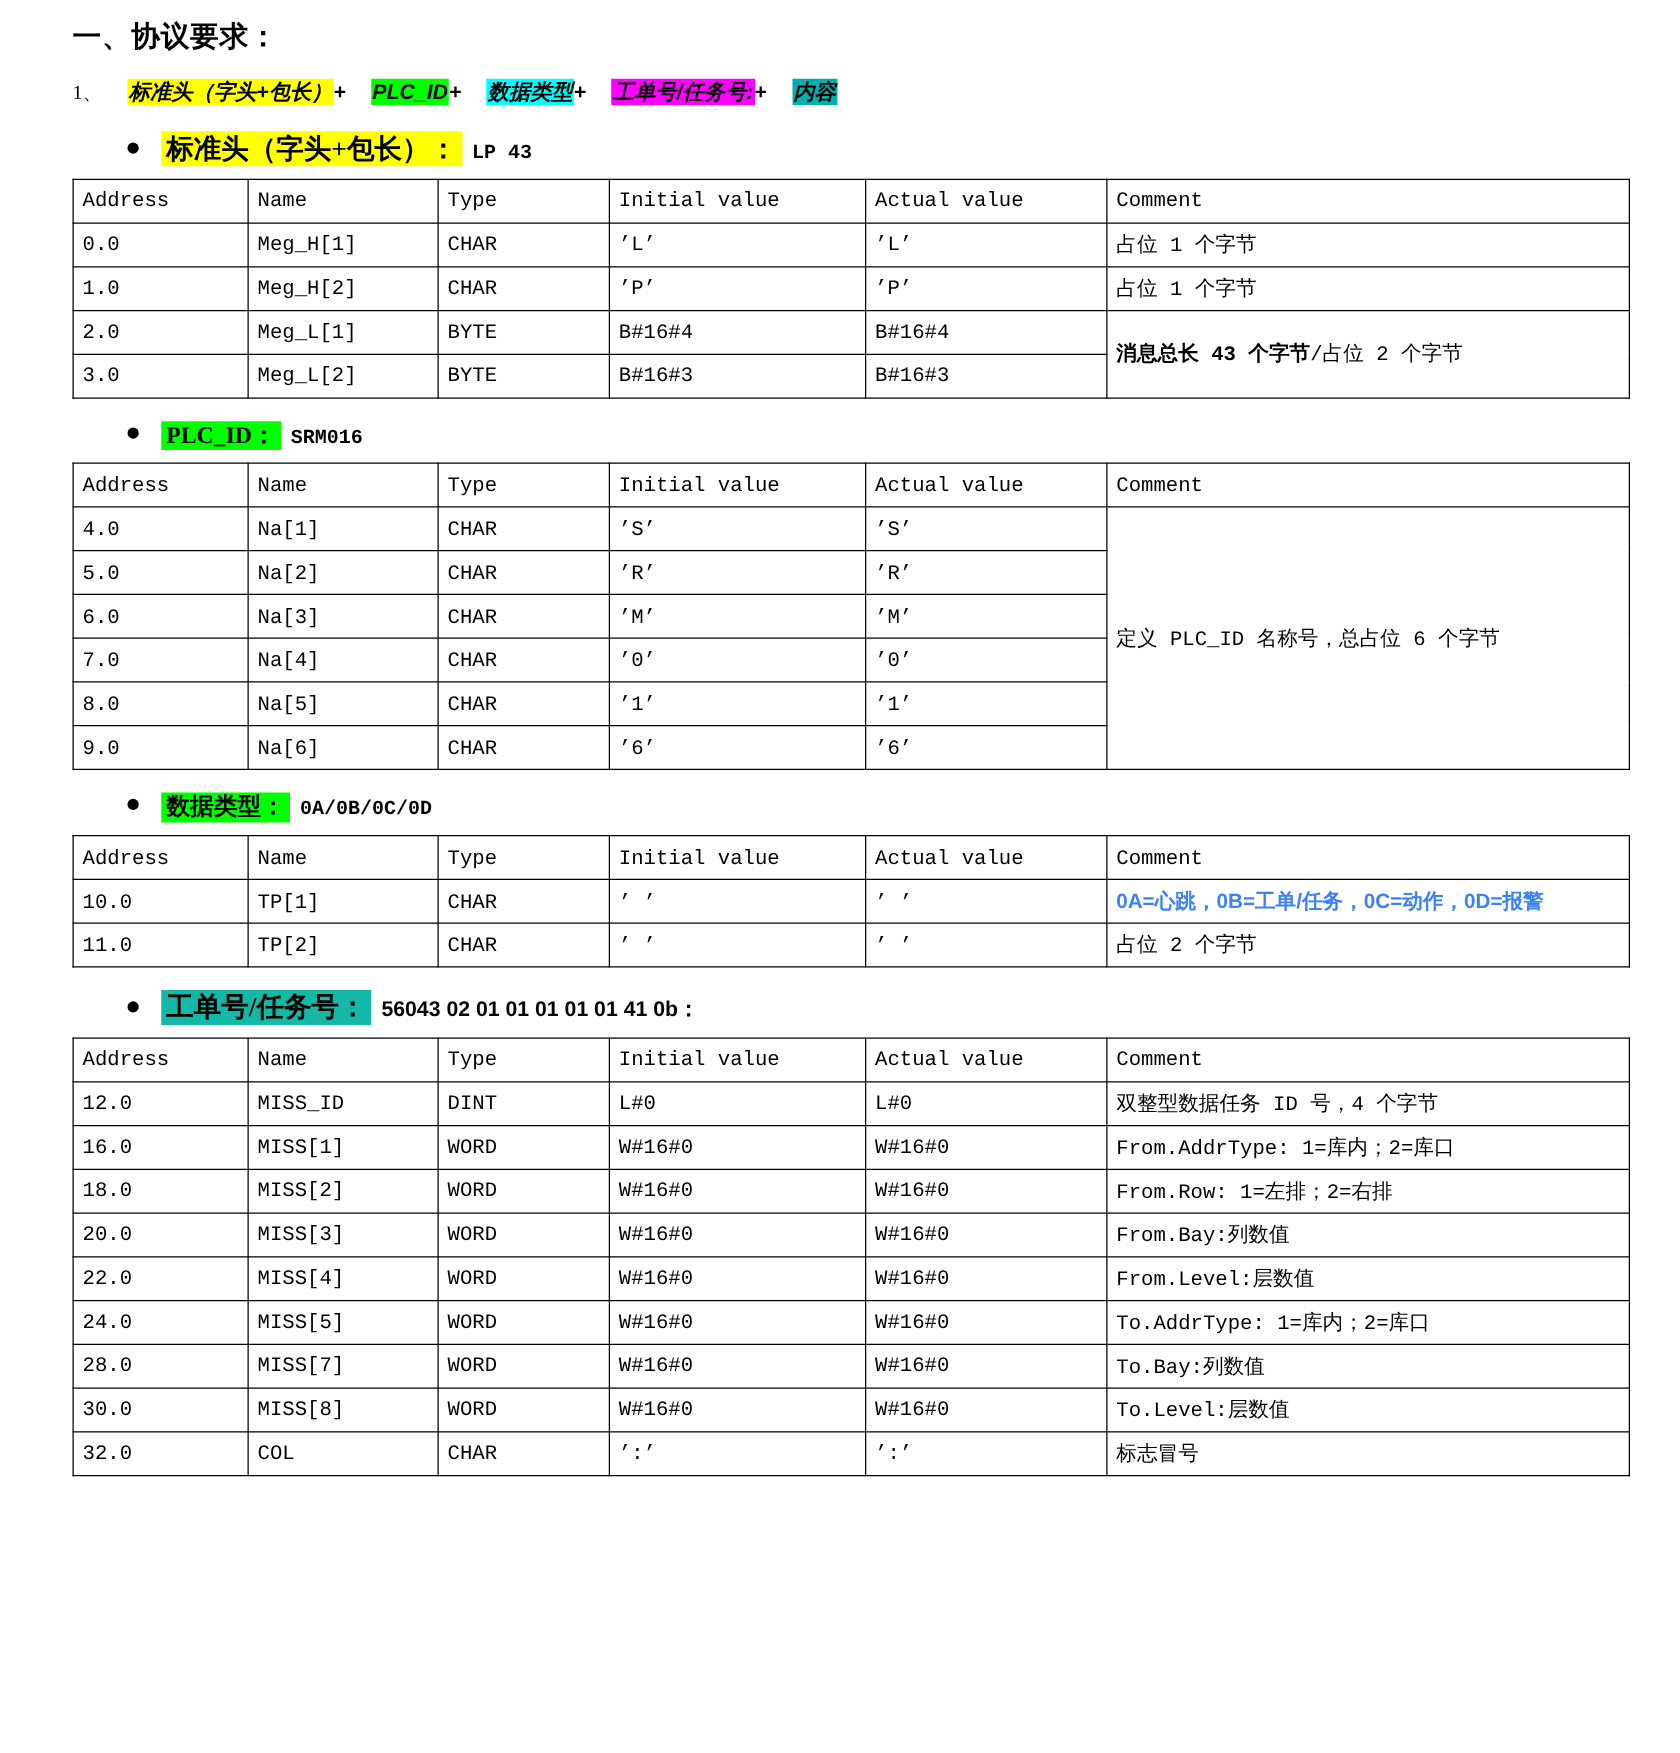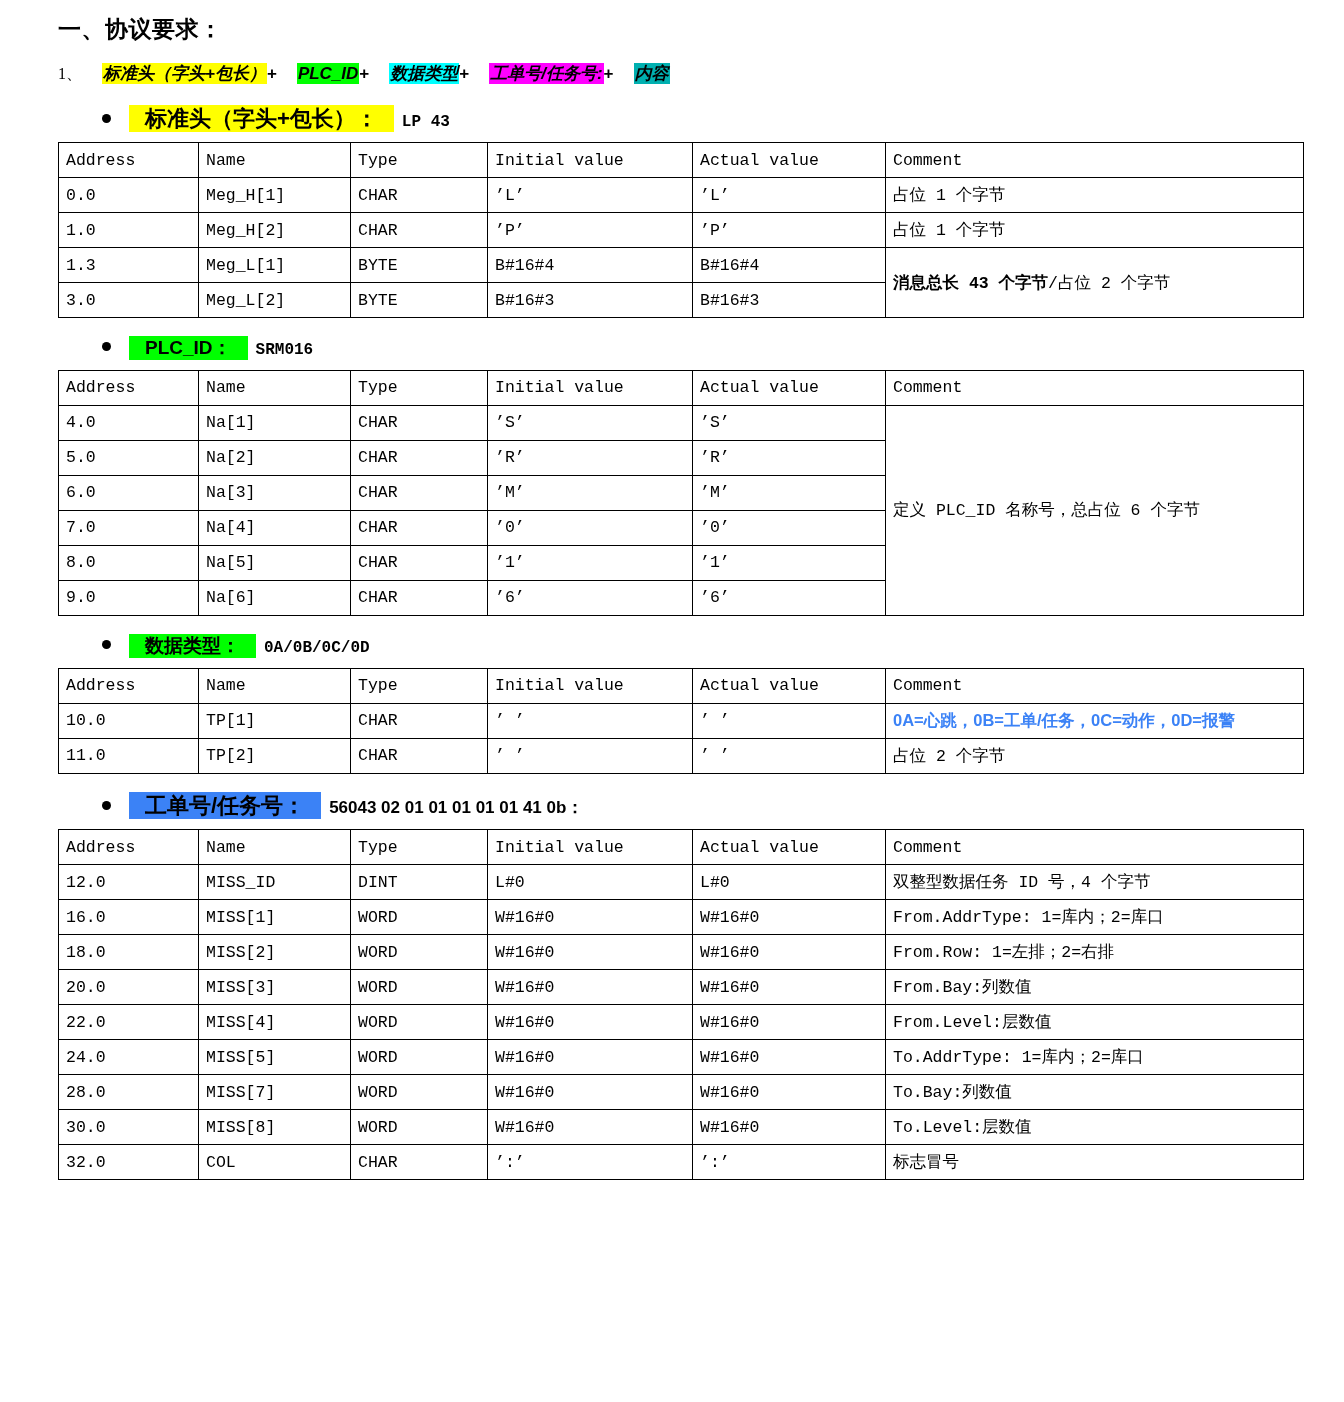--- a/index.html
+++ b/index.html
@@ -61,24 +61,24 @@
     width: 9px;
     height: 9px;
     border-radius: 50%;
     background: #000;
     margin-right: 18px;
     flex: 0 0 auto;
     position: relative;
     top: -3px;
   }
   .bullet-title {
-    font-family: Liberation Sans, sans-serif;
+    font-family: Liberation Serif, serif;
     font-weight: bold;
     font-size: 22px;
-    padding: 0 16px;
+    padding: 0 4px;
     line-height: 1.25;
   }
   .bullet-title.small {
     font-size: 19px;
   }
   .bullet-value {
     font-family: "Liberation Sans", sans-serif;
     font-weight: bold;
     font-size: 17px;
     margin-left: 8px;
@@ -169,21 +169,21 @@
           </tr>
           <tr>
             <td class="c-addr">1.0</td>
             <td class="c-name">Meg_H[2]</td>
             <td class="c-type">CHAR</td>
             <td class="c-init">’P’</td>
             <td class="c-actual">’P’</td>
             <td class="comment c-comment center-mid">占位 1 个字节</td>
           </tr>
           <tr>
-            <td class="c-addr">1.3</td>
+            <td class="c-addr">2.0</td>
             <td class="c-name">Meg_L[1]</td>
             <td class="c-type">BYTE</td>
             <td class="c-init">B#16#4</td>
             <td class="c-actual">B#16#4</td>
             <td class="comment c-comment center-mid" rowspan="2"><b>消息总长 43 个字节</b>/占位 2 个字节</td>
           </tr>
           <tr>
             <td class="c-addr">3.0</td>
             <td class="c-name">Meg_L[2]</td>
             <td class="c-type">BYTE</td>
@@ -284,21 +284,21 @@
             <td class="c-name">TP[2]</td>
             <td class="c-type">CHAR</td>
             <td class="c-init">’ ’</td>
             <td class="c-actual">’ ’</td>
             <td class="comment c-comment center-mid">占位 2 个字节</td>
           </tr>
         </tbody>
       </table>
       <div class="bullet-row">
         <span class="bullet-dot"></span>
-        <span class="bullet-title" style="background: #3b82f6;">工单号/任务号：</span>
+        <span class="bullet-title" style="background: #14b8a6;">工单号/任务号：</span>
         <span class="bullet-value">56043 02 01 01 01 01 01 41 0b：</span>
       </div>
       <table class="proto">
         <thead>
           <tr>
             <th class="c-addr">Address</th>
             <th class="c-name">Name</th>
             <th class="c-type">Type</th>
             <th class="c-init">Initial value</th>
             <th class="c-actual">Actual value</th>

